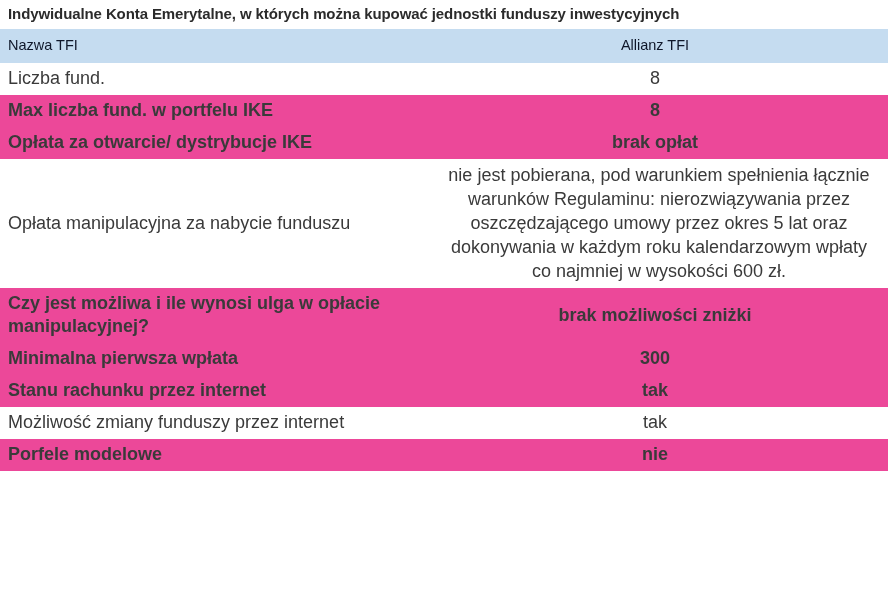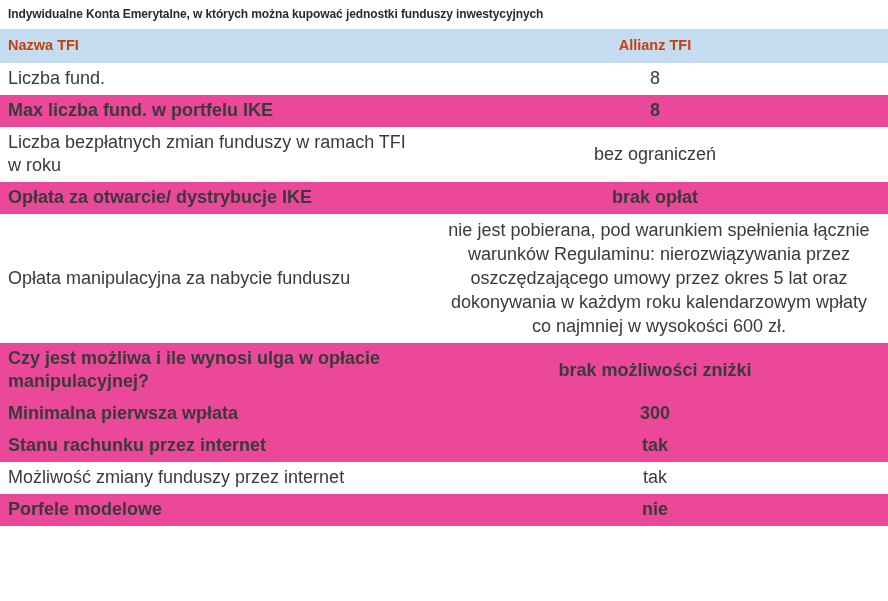--- a/index.html
+++ b/index.html
@@ -19,21 +19,21 @@
   #page {
     position: relative;
     width: 888px;
     height: 601px;
     background: #ffffff;
     box-sizing: border-box;
   }
 
   
   .table-title {
-    font-size: 12px;
+    font-size: 15px;
     font-weight: bold;
     color: #2b2b2b;
     letter-spacing: -0.1px;
     padding: 4px 4px 5px 8px;
     white-space: nowrap;
     line-height: 20px;
   }
 
   
   .ike-table {
@@ -87,21 +87,21 @@
   }
 
   
   .ike-table td.label .line {
     display: block;
   }
   .ike-table td.value .line {
     display: block;
   }
 </style>
-<style>.ike-table tr.header-row{background:#c5dcf0;}.ike-table tr.header-row td{color:#c2410c;font-weight:bold;}.ike-table tr.row-even{background:#ec4899;font-weight:bold;}.ike-table tr.row-odd{background:#ffffff;}.ike-table td{color:#3a3a3a;}.table-title{color:#2b2b2b;}</style></head>
+<style>.ike-table tr.header-row{background:#c5dcf0;}.ike-table tr.header-row td{color:#0f172a;}.ike-table tr.row-even{background:#ec4899;font-weight:bold;}.ike-table tr.row-odd{background:#ffffff;}.ike-table td{color:#3a3a3a;}.table-title{color:#2b2b2b;}</style></head>
 <body>
 
 <div id="page">
 
   <div class="table-title">Indywidualne Konta Emerytalne, w których można kupować jednostki funduszy inwestycyjnych</div>
 
   <table class="ike-table">
     <colgroup>
       <col class="c-label">
       <col class="c-value">
@@ -119,29 +119,20 @@
           <td class="value">
             <span class="line">8</span>
           </td>
         </tr>
         <tr class="row-even">
           <td class="label">
             <span class="line">Max liczba fund. w portfelu IKE</span>
           </td>
           <td class="value">
             <span class="line">8</span>
-          </td>
-        </tr>
-        <tr class="row-odd">
-          <td class="label">
-            <span class="line">Liczba bezpłatnych zmian funduszy w ramach TFI</span>
-            <span class="line">w roku</span>
-          </td>
-          <td class="value">
-            <span class="line">bez ograniczeń</span>
           </td>
         </tr>
         <tr class="row-even">
           <td class="label">
             <span class="line">Opłata za otwarcie/ dystrybucje IKE</span>
           </td>
           <td class="value">
             <span class="line">brak opłat</span>
           </td>
         </tr>

